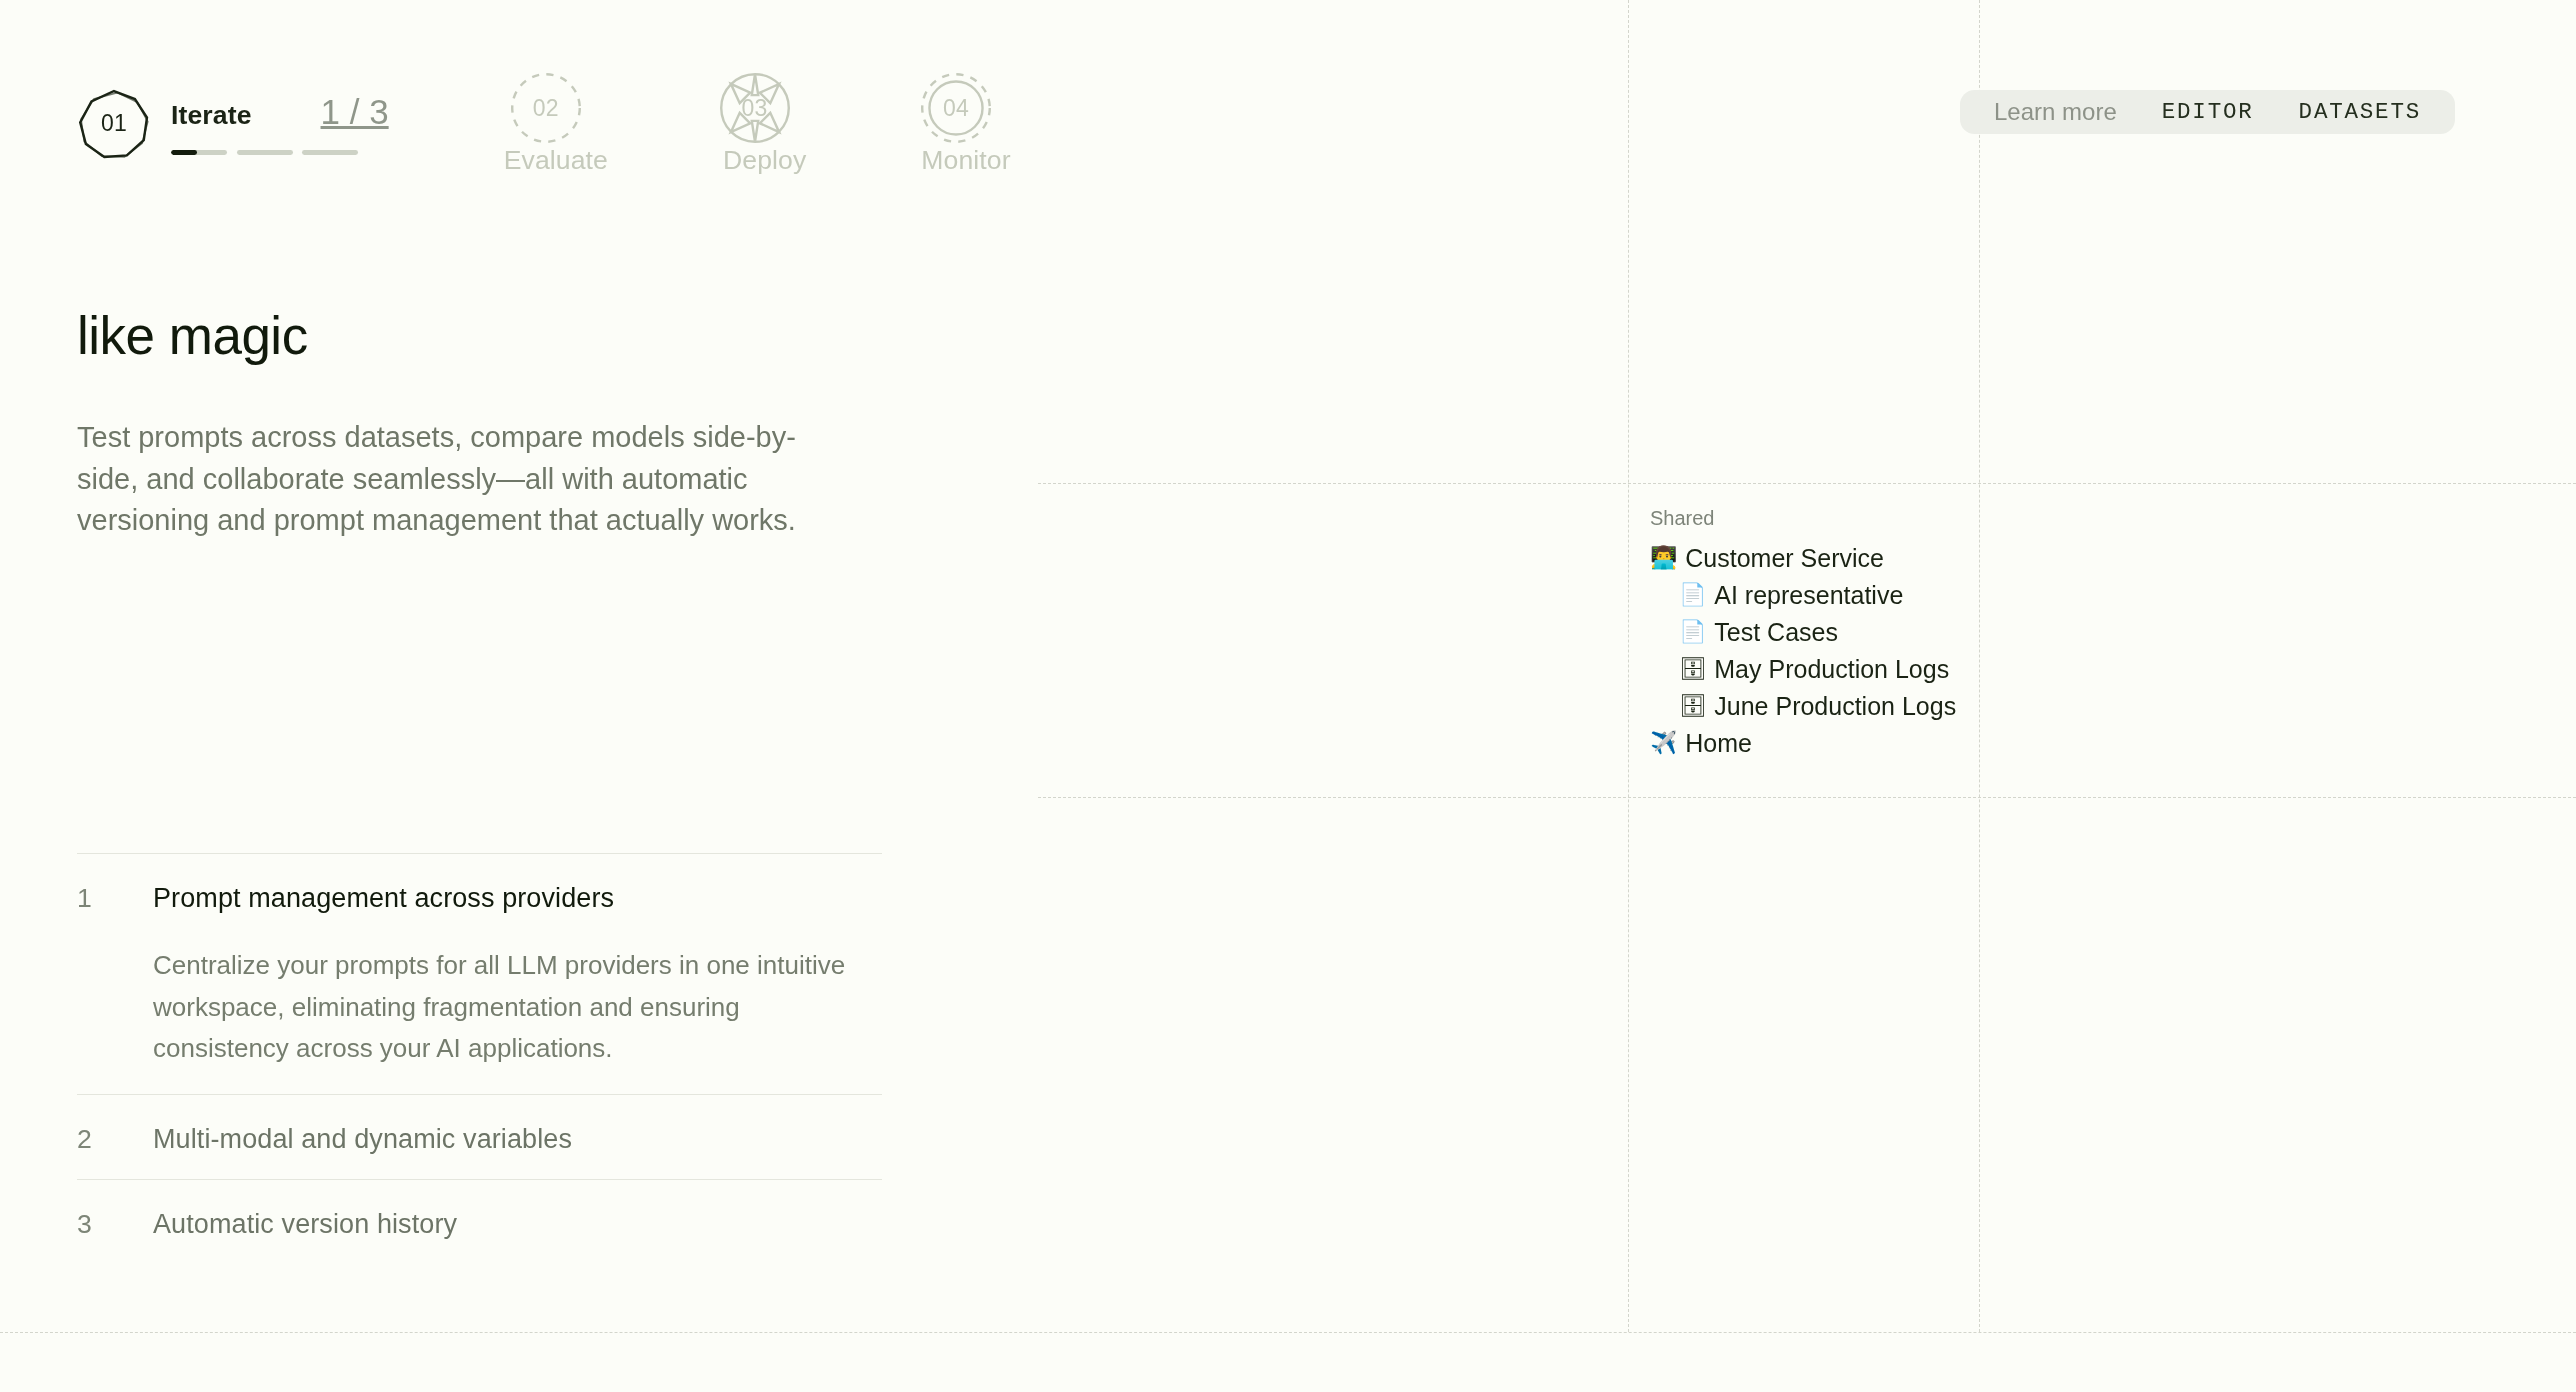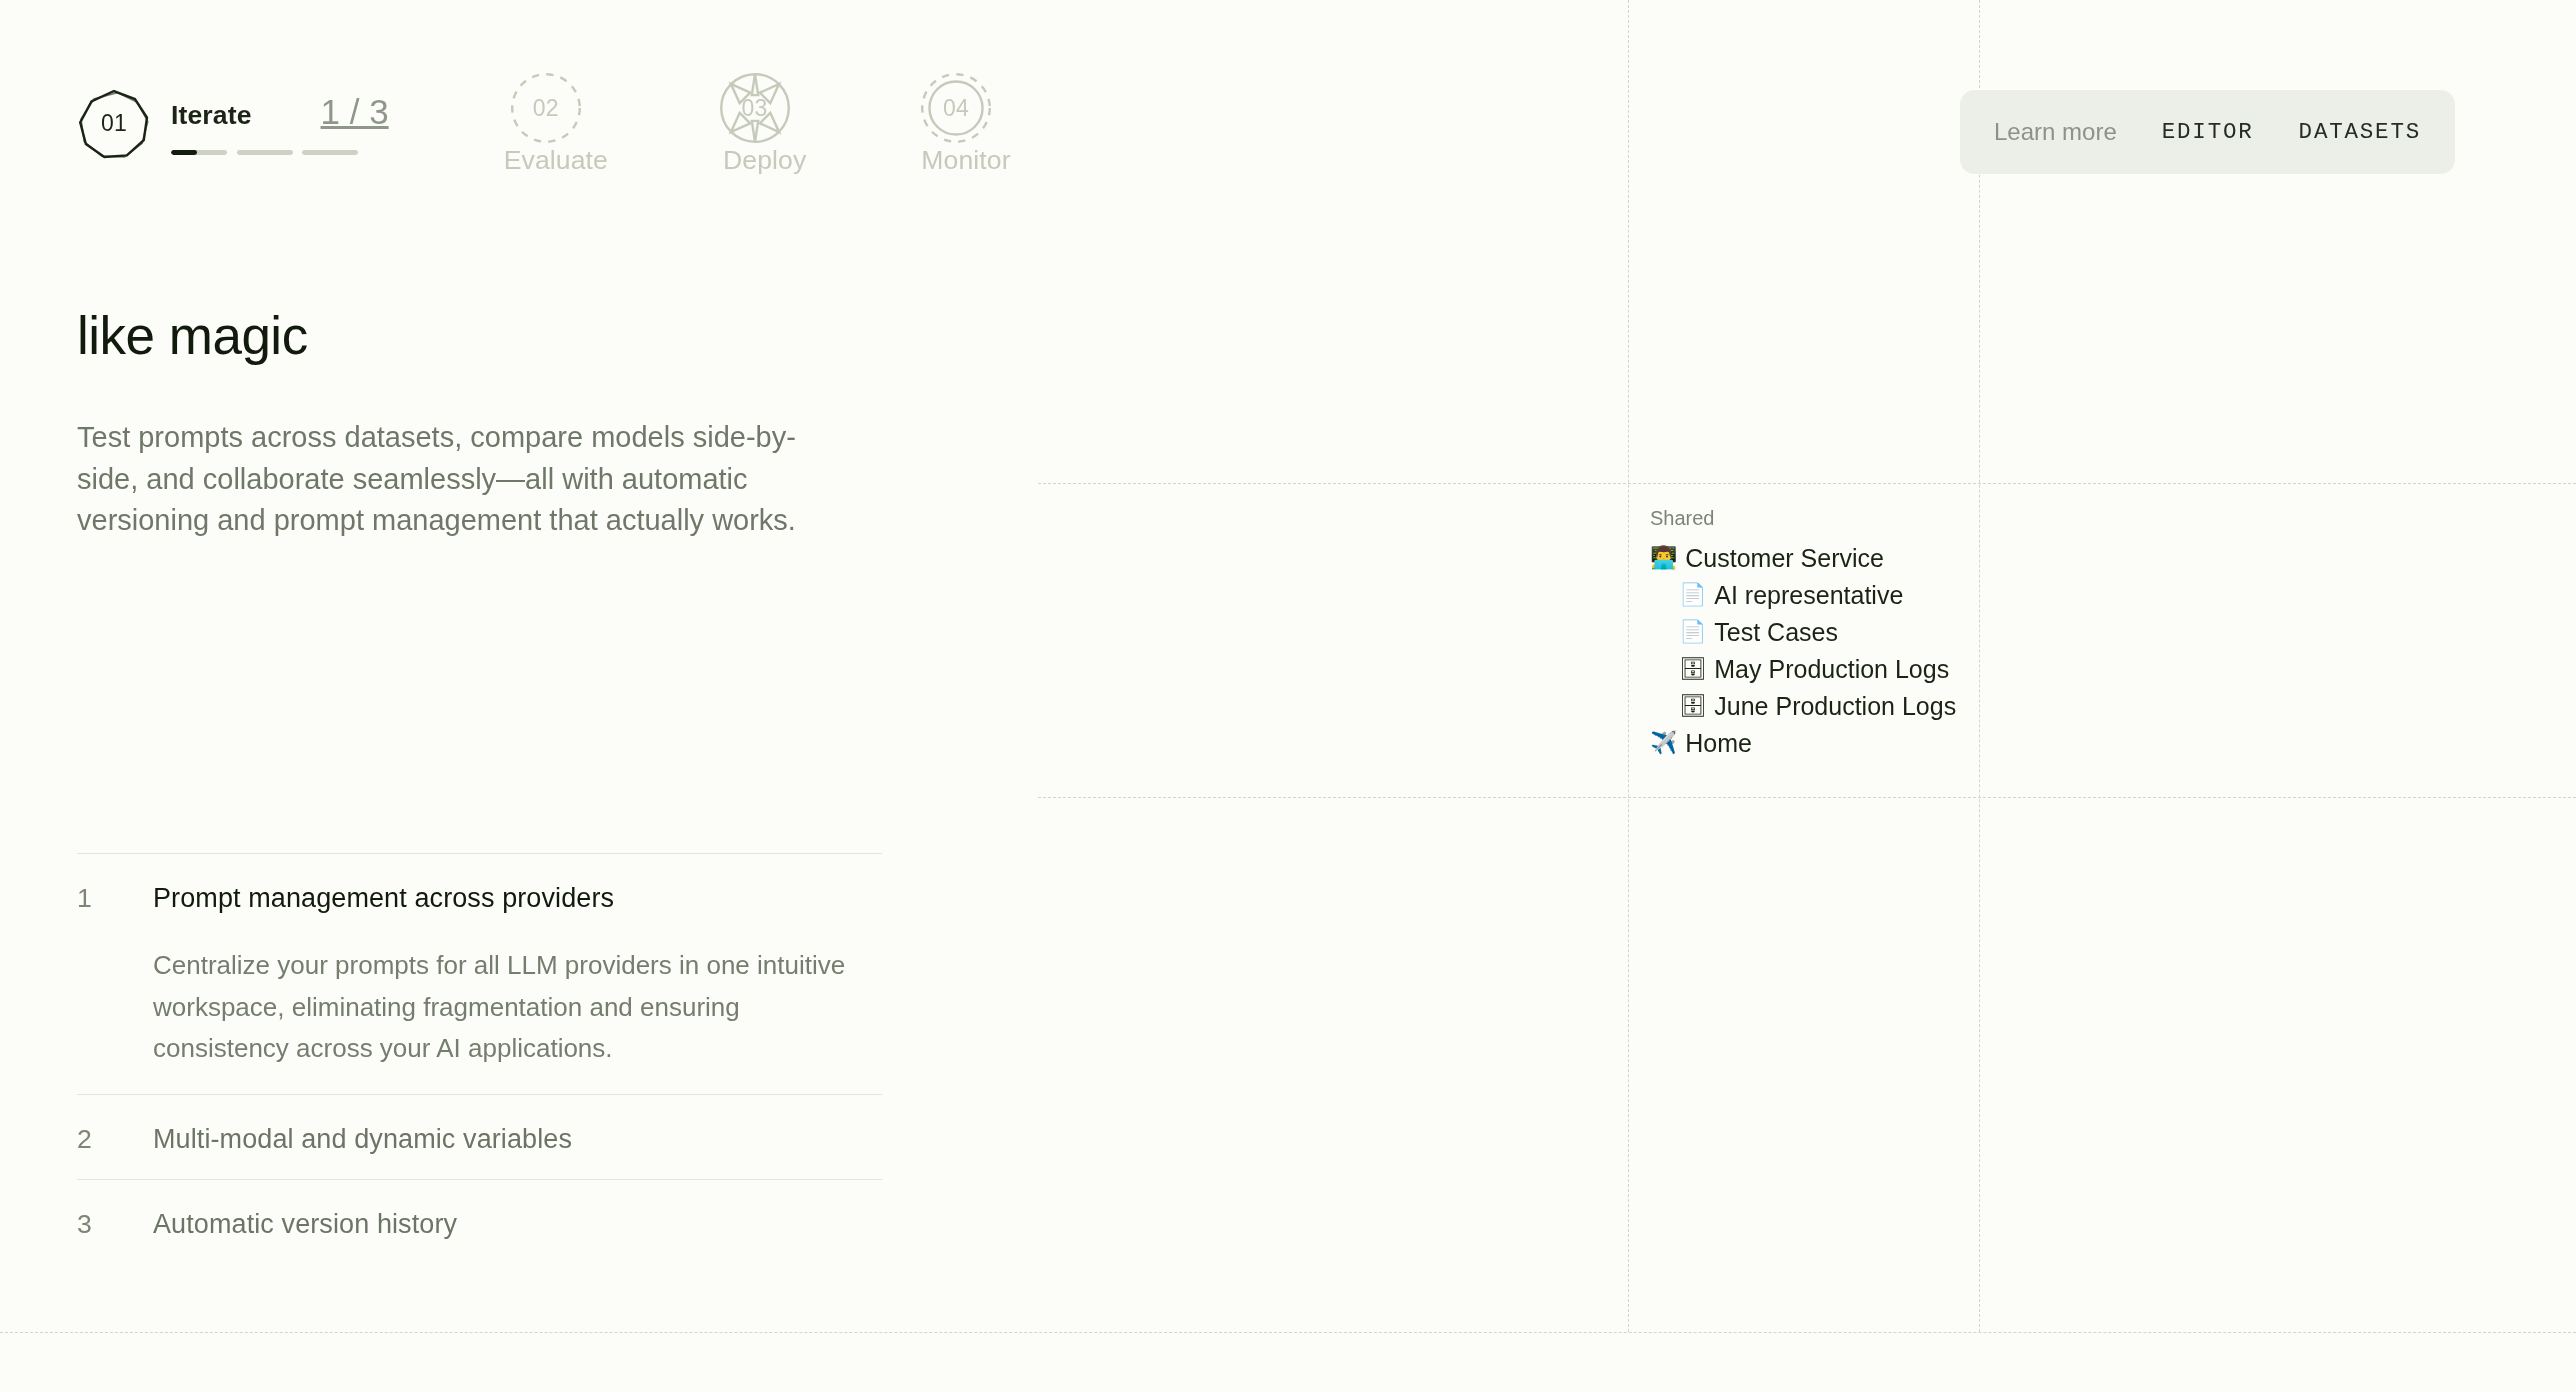--- a/index.html
+++ b/index.html
@@ -62,21 +62,21 @@
   }
   .seg .fill {
     position: absolute; left: 0; top: 0; height: 100%;
     background: #131c0d; border-radius: 2.4px;
   }
 
   
   .nav-pill {
     position: absolute; right: 121px; top: 90px;
     background: #eceee8; border-radius: 14.5px;
-    padding: 28px 34px; display: flex; align-items: center; gap: 45px;
+    padding: 8px 34px; display: flex; align-items: center; gap: 45px;
   }
   .nav-learn { font-size: 24px; color: #8d9288; white-space: nowrap; }
   .nav-mono {
     font-family: "Liberation Mono", monospace;
     font-size: 22.5px; color: #252f1f; letter-spacing: 1.8px; white-space: nowrap;
   }
 
   
   .hero { position: absolute; left: 77px; top: 242px; width: 805px; }
   .hero h1 {

